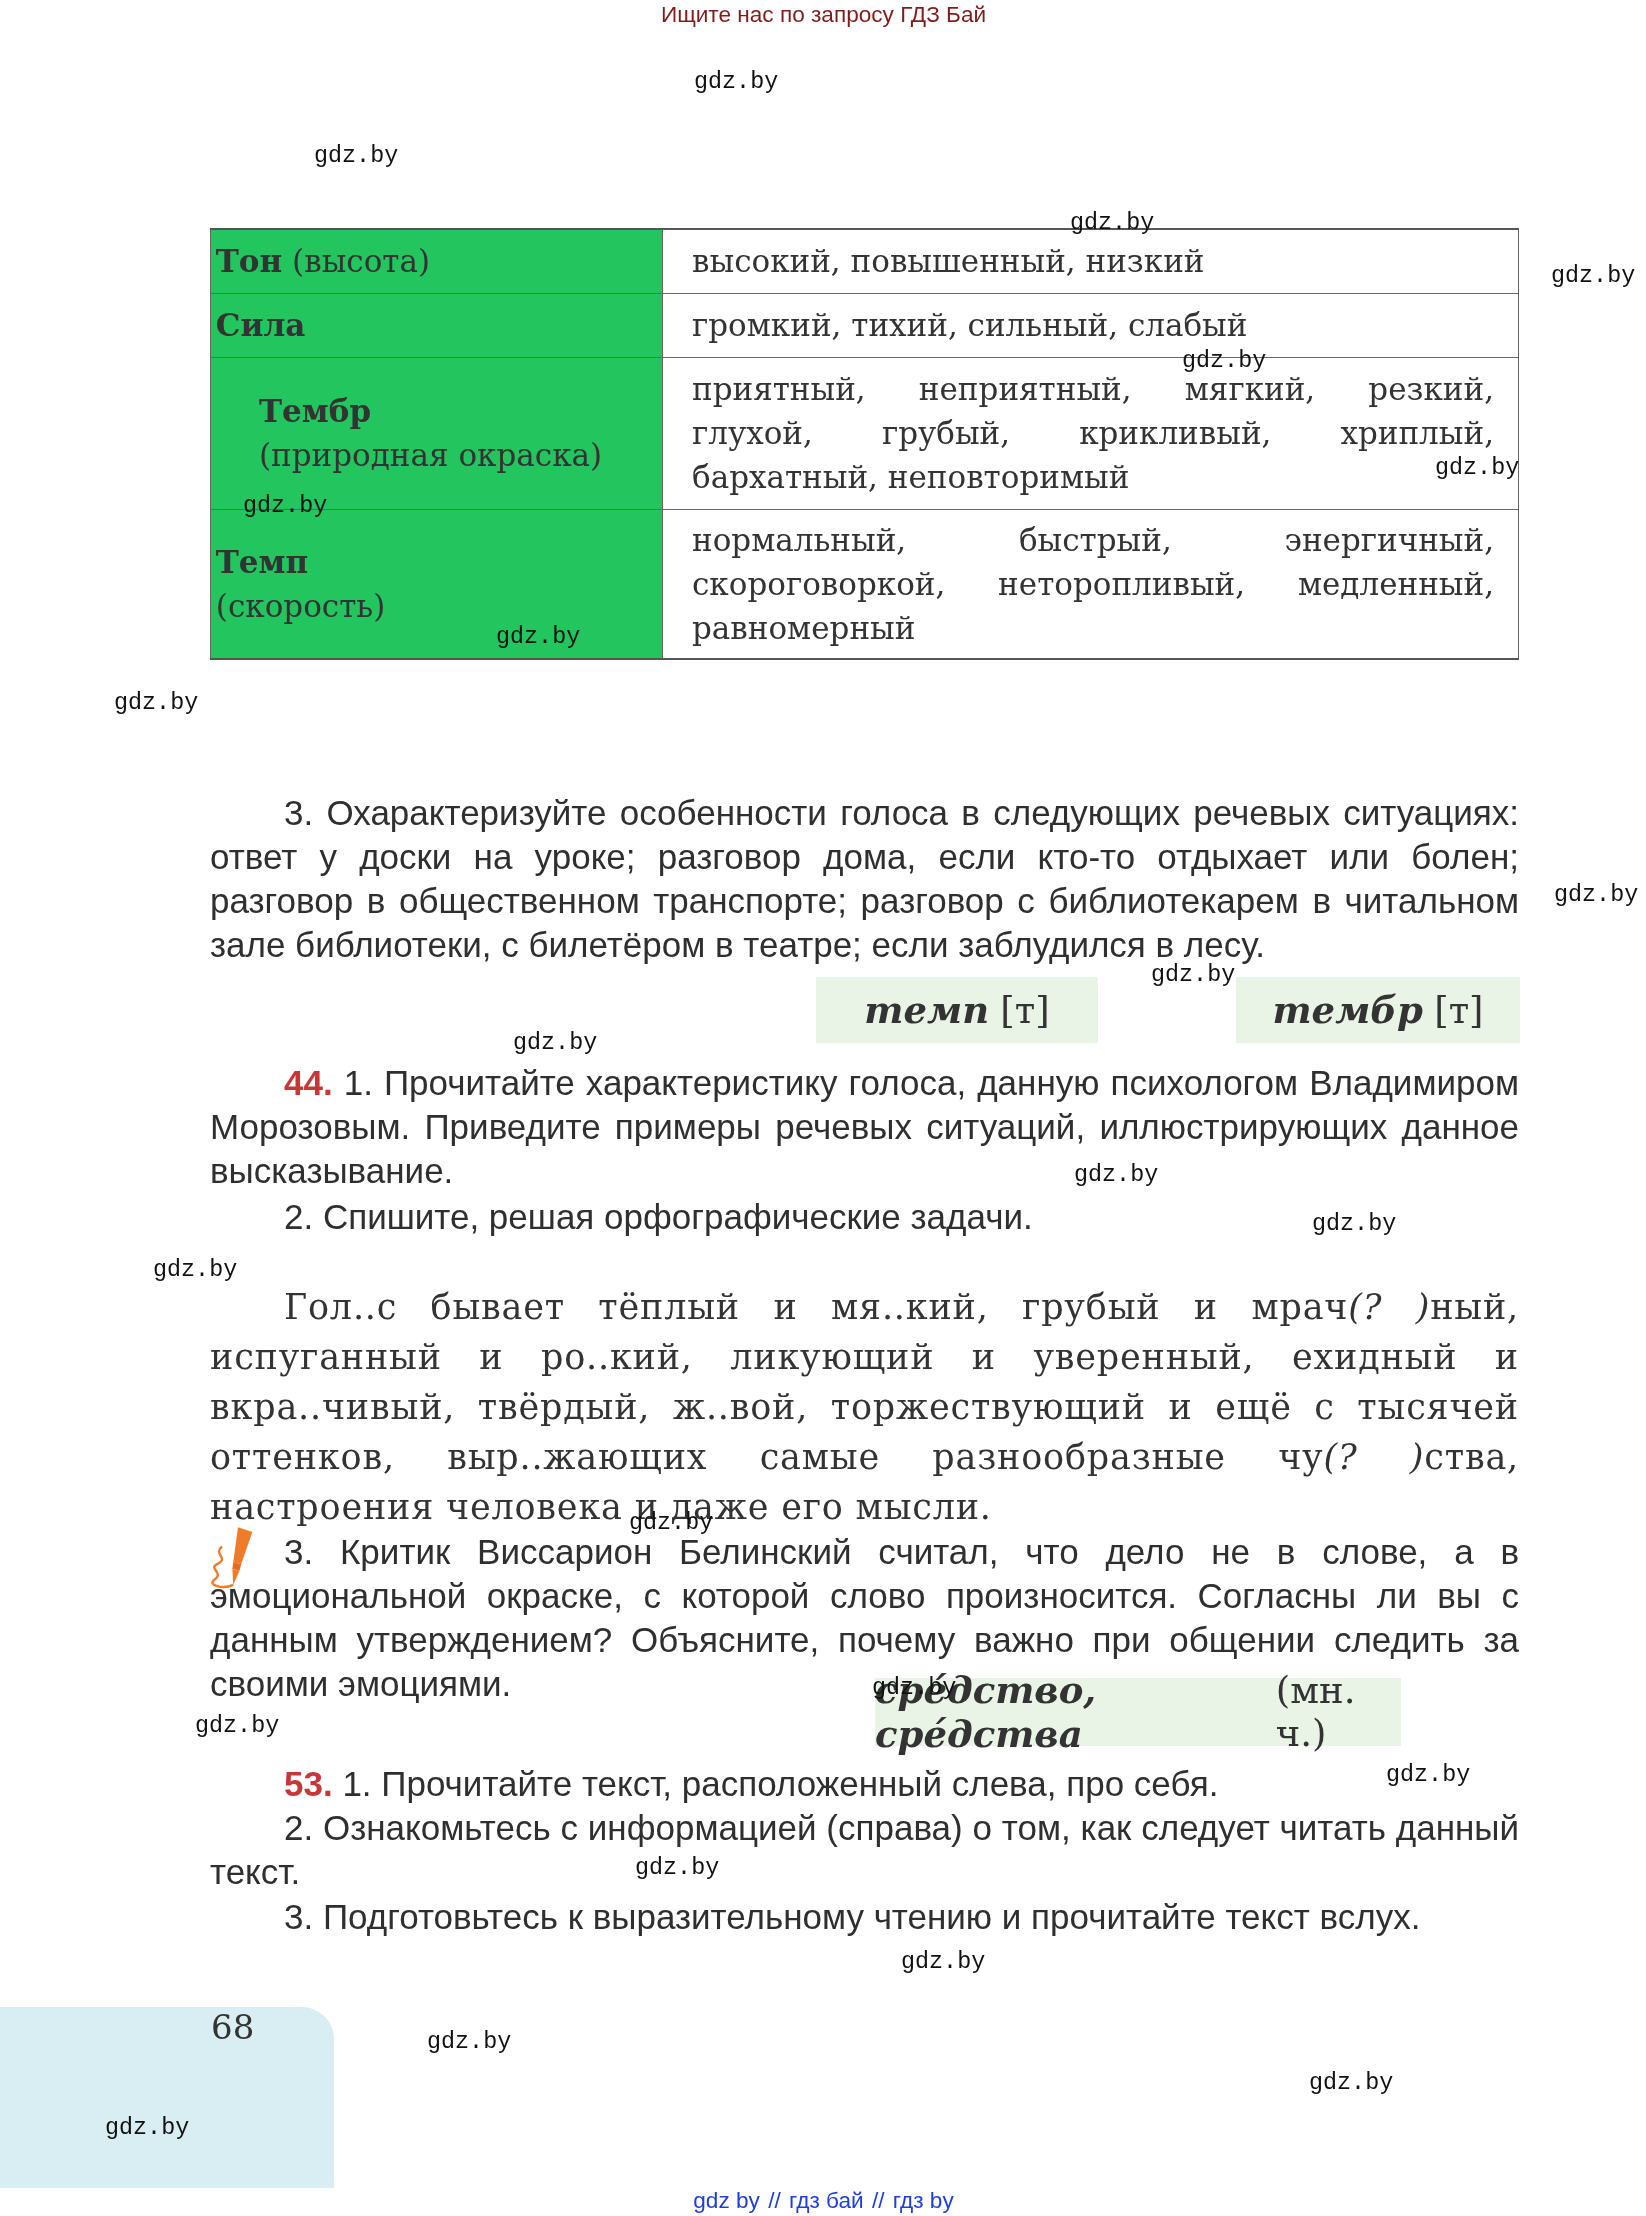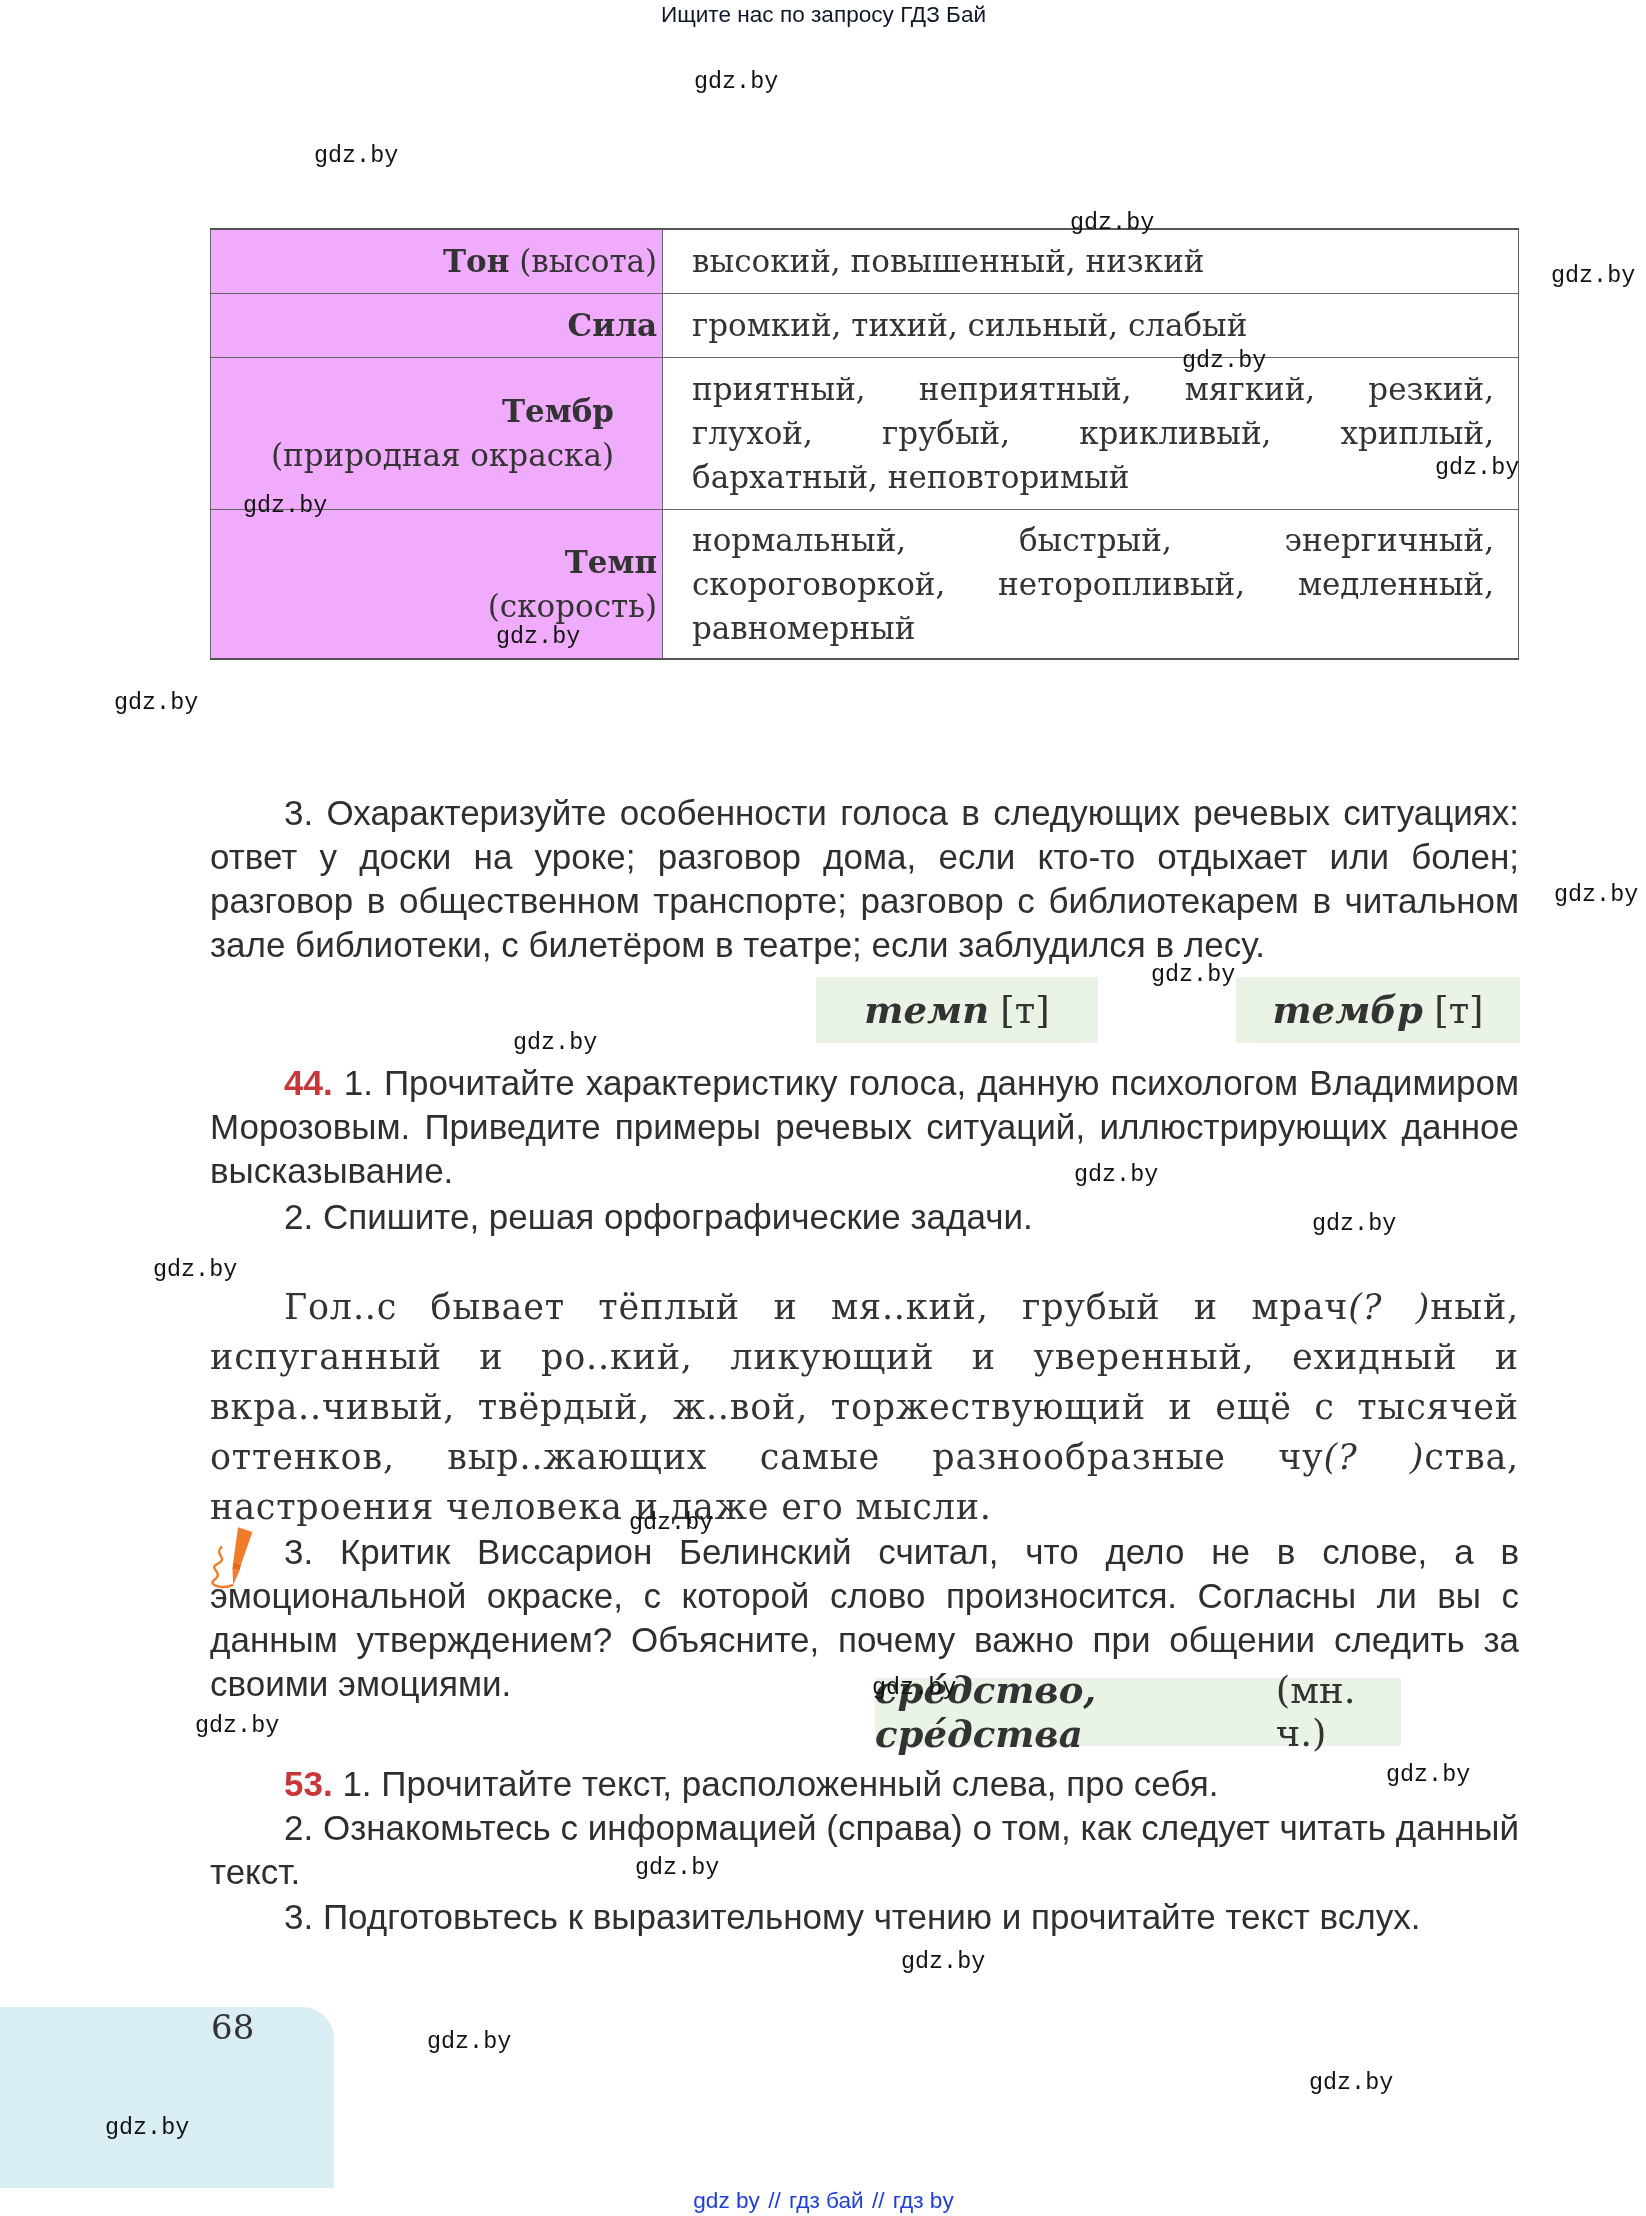--- a/index.html
+++ b/index.html
@@ -2,33 +2,33 @@
 <html style="font-size:13px"><head>
   <meta charset="utf-8">
   <style>
     html, body { margin: 0; padding: 0; }
     body {
       width: 1647px; height: 2216px; position: relative; background: #ffffff;
       font-family: "Liberation Sans", sans-serif; color: #2f2f2f; overflow: hidden;
     }
     .top-banner {
       position: absolute; top: 1.6px; left: 0; width: 1647px; text-align: center;
-      color: #0f172a; font-size: 22.6px; font-family: "Liberation Sans", sans-serif;
+      color: #7f1d1d; font-size: 22.6px; font-family: "Liberation Sans", sans-serif;
     }
     .wm { position: absolute; font-size: 23.4px; color: #111; font-family: Liberation Mono, monospace; white-space: nowrap; z-index: 5; }
 
     
     .voice-table {
       position: absolute; left: 210px; top: 228px; width: 1309px;
       border-collapse: collapse; font-family: "DejaVu Serif", serif; font-size: 31px; color: #333;
       border-top: 2.4px solid #555; border-bottom: 2.4px solid #555;
     }
     .voice-table td { border: 1.6px solid #666; vertical-align: middle; }
     .voice-table td.label {
-      width: 355px; background: #f0abfc; text-align: right; line-height: 44px; padding: 8px 4.8px;
+      width: 355px; background: #22c55e; text-align: left; line-height: 44px; padding: 8px 4.8px;
     }
     .voice-table td.label b { font-weight: bold; }
     .voice-table td.value {
       background: #fff; padding: 8px 24px 8px 29px; line-height: 44px; text-align: justify;
     }
 
     .para {
       position: absolute; left: 210px; width: 1309px; font-size: 35px; line-height: 44px;
       text-align: justify; color: #2f2f2f; font-family: "Liberation Sans", sans-serif;
     }

